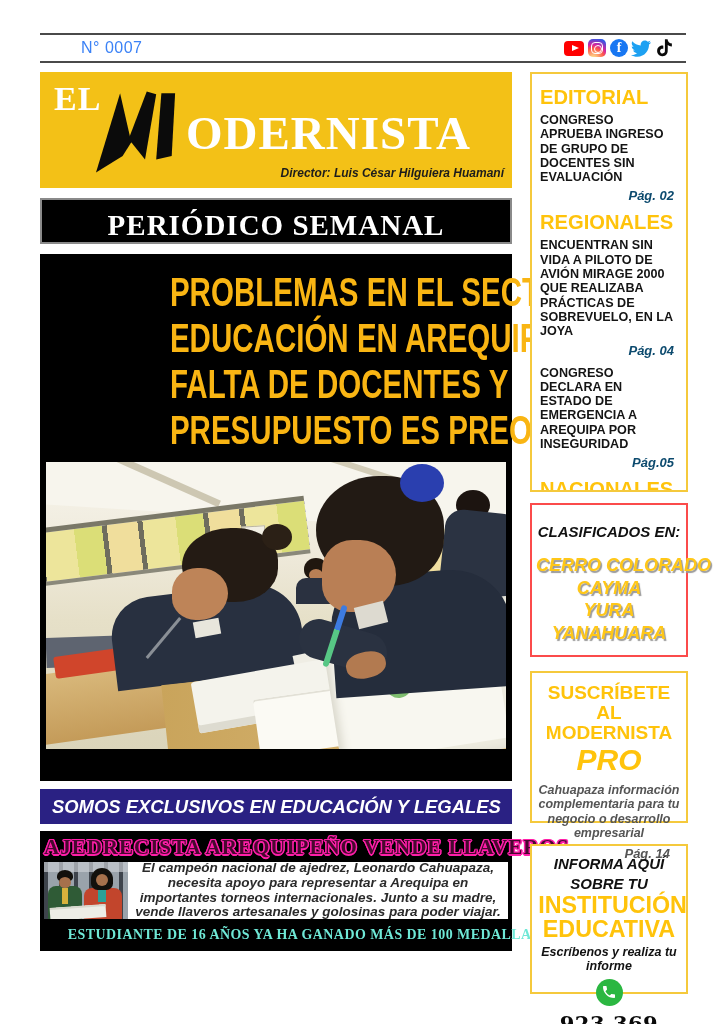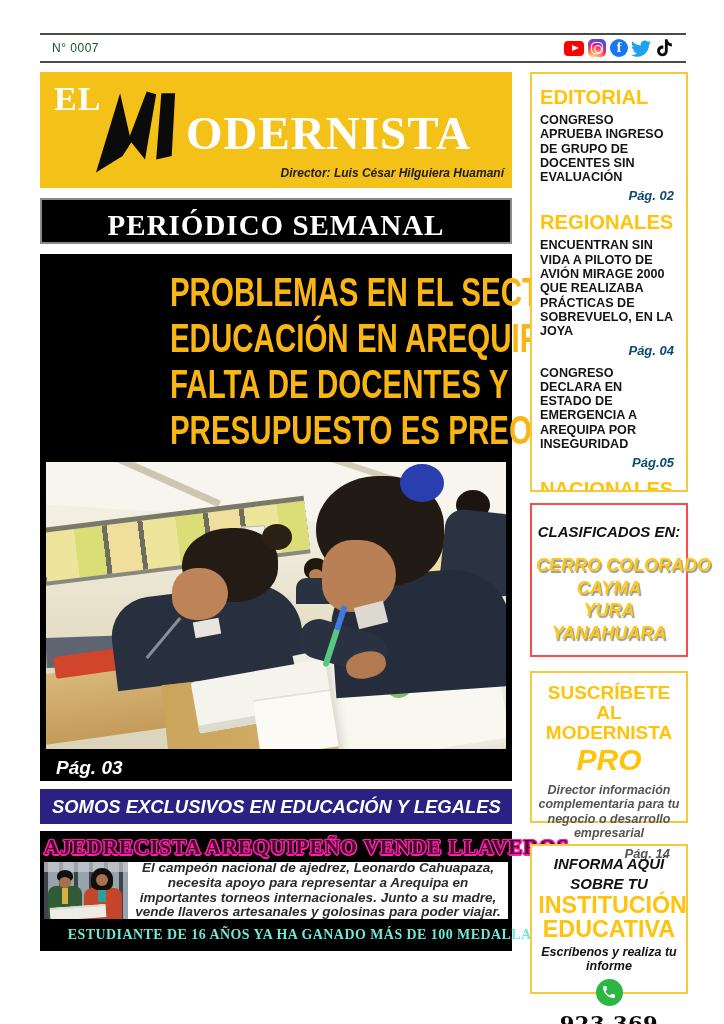--- a/index.html
+++ b/index.html
@@ -4,21 +4,21 @@
 <style>
   * { margin:0; padding:0; box-sizing:border-box; }
   html,body { background:#ffffff; }
   body { font-family:"Liberation Sans", sans-serif; }
   .page { position:relative; width:724px; height:1024px; background:#ffffff; overflow:hidden; }
 
   
   .topbar { position:absolute; left:40px; top:33px; width:646px; height:30px;
     border-top:2px solid #4a4a4a; border-bottom:2px solid #4a4a4a;
     display:flex; align-items:center; justify-content:space-between; padding:0 12px; }
-  .issue { font-size:12px; color:#14532d; letter-spacing:.5px; }
+  .issue { font-size:16px; color:#3b82f6; letter-spacing:.5px;margin-left:29px; }
   .social { display:flex; align-items:center; gap:3px; }
   .si { width:20px; height:20px; display:flex; align-items:center; justify-content:center; }
   .si svg { display:block; }
   .yt-box { width:21px; height:15px; background:#FF0000; border-radius:4px; position:relative; }
   .yt-box::after { content:""; position:absolute; left:8px; top:4px;
     border-left:7px solid #fff; border-top:3.5px solid transparent; border-bottom:3.5px solid transparent; }
   .ig-box { width:18px; height:18px; border-radius:5px;
     background: radial-gradient(circle at 30% 110%, #fdf497 0%, #fd5949 45%, #d6249f 60%, #285AEB 90%); position:relative; }
   .ig-box::before { content:""; position:absolute; inset:3px; border:1.6px solid #fff; border-radius:4px; }
   .ig-box::after { content:""; position:absolute; left:6px; top:6px; width:6px; height:6px; border:1.6px solid #fff; border-radius:50%; }
@@ -258,21 +258,20 @@
           <div class="body"></div>
             <div class="hair"></div>
             <div class="bun"></div>
             <div class="face"></div>
             <div class="collar"></div>
             <div class="arm"></div>
         </div>
         <div class="ph ph-hand"></div>
         <div class="ph ph-pen"></div>
       </div>
-      <div class="pageref">Pág. 03</div>
     </div>
 
     <div class="navy">
       <span>SOMOS EXCLUSIVOS EN  EDUCACIÓN Y LEGALES</span>
     </div>
 
     <div class="chessbox">
       <div class="chess-title">AJEDRECISTA AREQUIPEÑO VENDE LLAVEROS</div>
       <div class="chess-row">
         <div class="chess-photo">
@@ -322,21 +321,21 @@
       <div class="clasif-place">CERRO COLORADO</div>
       <div class="clasif-place">CAYMA</div>
       <div class="clasif-place">YURA</div>
       <div class="clasif-place">YANAHUARA</div>
     </div>
 
     <div class="sbox suscribe">
       <div class="sus-l1">SUSCRÍBETE AL</div>
       <div class="sus-l1">MODERNISTA</div>
       <div class="sus-pro">PRO</div>
-      <div class="sus-body">Director información complementaria para tu negocio o desarrollo empresarial</div>
+      <div class="sus-body">Cahuapaza información complementaria para tu negocio o desarrollo empresarial</div>
       <div class="sus-pg">Pág. 14</div>
     </div>
 
     <div class="sbox informa">
       <div class="inf-l1">INFORMA AQUÍ</div>
       <div class="inf-l1">SOBRE TU</div>
       <div class="inf-big">INSTITUCIÓN</div>
       <div class="inf-big">EDUCATIVA</div>
       <div class="inf-body">Escríbenos y realiza tu informe</div>
       <div class="inf-phone-row">

